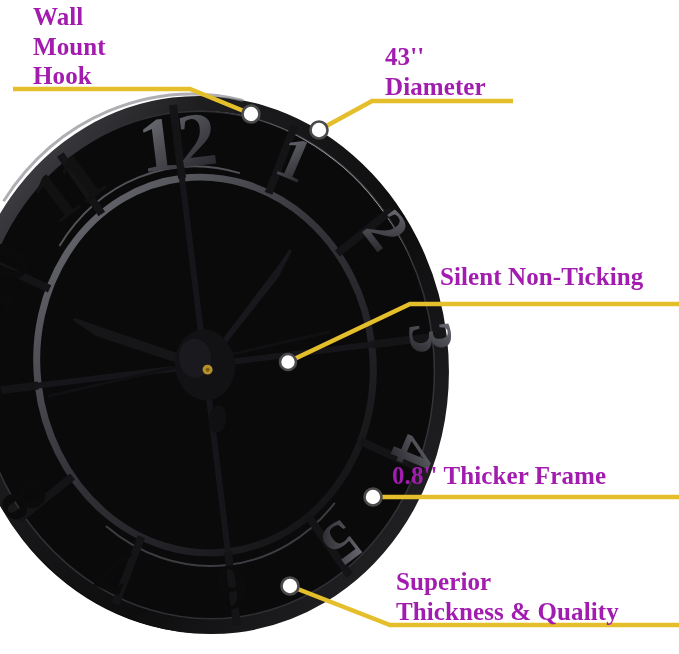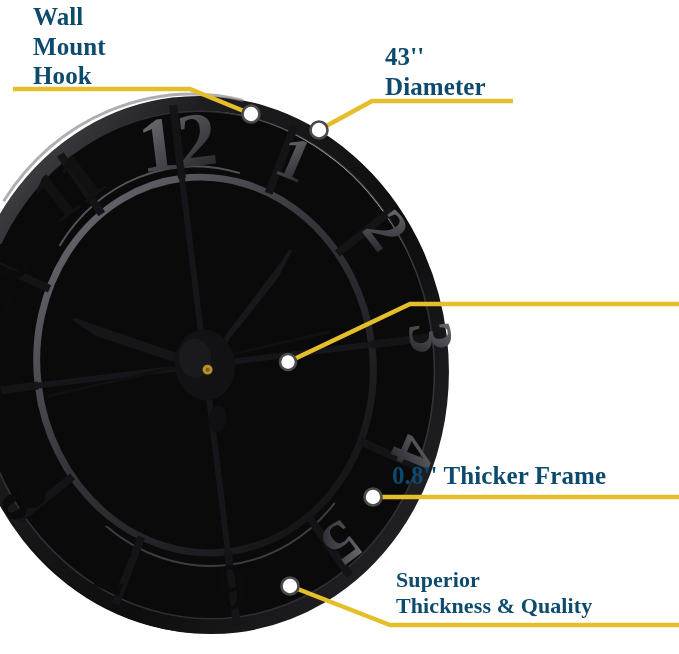--- a/index.html
+++ b/index.html
@@ -1,27 +1,27 @@
 <!DOCTYPE html>
 <html><head>
 <meta charset="utf-8">
 <style>
   html,body{margin:0;padding:0;background:#ffffff;}
   body{width:679px;height:654px;overflow:hidden;
        font-family:"Liberation Serif","DejaVu Serif",serif;}
   #stage{position:relative;width:679px;height:654px;background:#ffffff;}
   #art{position:absolute;left:0;top:0;width:679px;height:654px;}
-  .callout{position:absolute;color:#0c4a6e;font-weight:bold;
+  .callout{position:absolute;color:#a21caf;font-weight:bold;
            font-family:"Liberation Serif","DejaVu Serif",serif;
            line-height:1.18;white-space:pre-line;letter-spacing:.1px;}
   #co-hook{left:33px;top:2px;font-size:25px;}
   #co-diam{left:385px;top:42px;font-size:25px;}
   #co-silent{left:440px;top:262px;font-size:25px;}
   #co-frame{left:392px;top:461px;font-size:25px;}
-  #co-superior{left:396px;top:567px;font-size:22px;}
+  #co-superior{left:396px;top:567px;font-size:25px;}
 </style>
 </head>
 <body>
 
 <div id="stage">
 
   <svg id="art" viewBox="0 0 679 654">
     <defs>
       <linearGradient id="frameGrad" x1="0" y1="0" x2="1" y2="1">
         <stop offset="0%" stop-color="#55555c"></stop>
@@ -134,19 +134,20 @@
     </g>
   </svg>
 
   <div class="callout" id="co-hook">Wall
 Mount
 Hook</div>
 
   <div class="callout" id="co-diam">43''
 Diameter</div>
 
+  <div class="callout" id="co-silent">Silent Non-Ticking</div>
 
   <div class="callout" id="co-frame">0.8'' Thicker Frame</div>
 
   <div class="callout" id="co-superior">Superior
 Thickness &amp; Quality</div>
 
 </div>
 
 </body></html>

